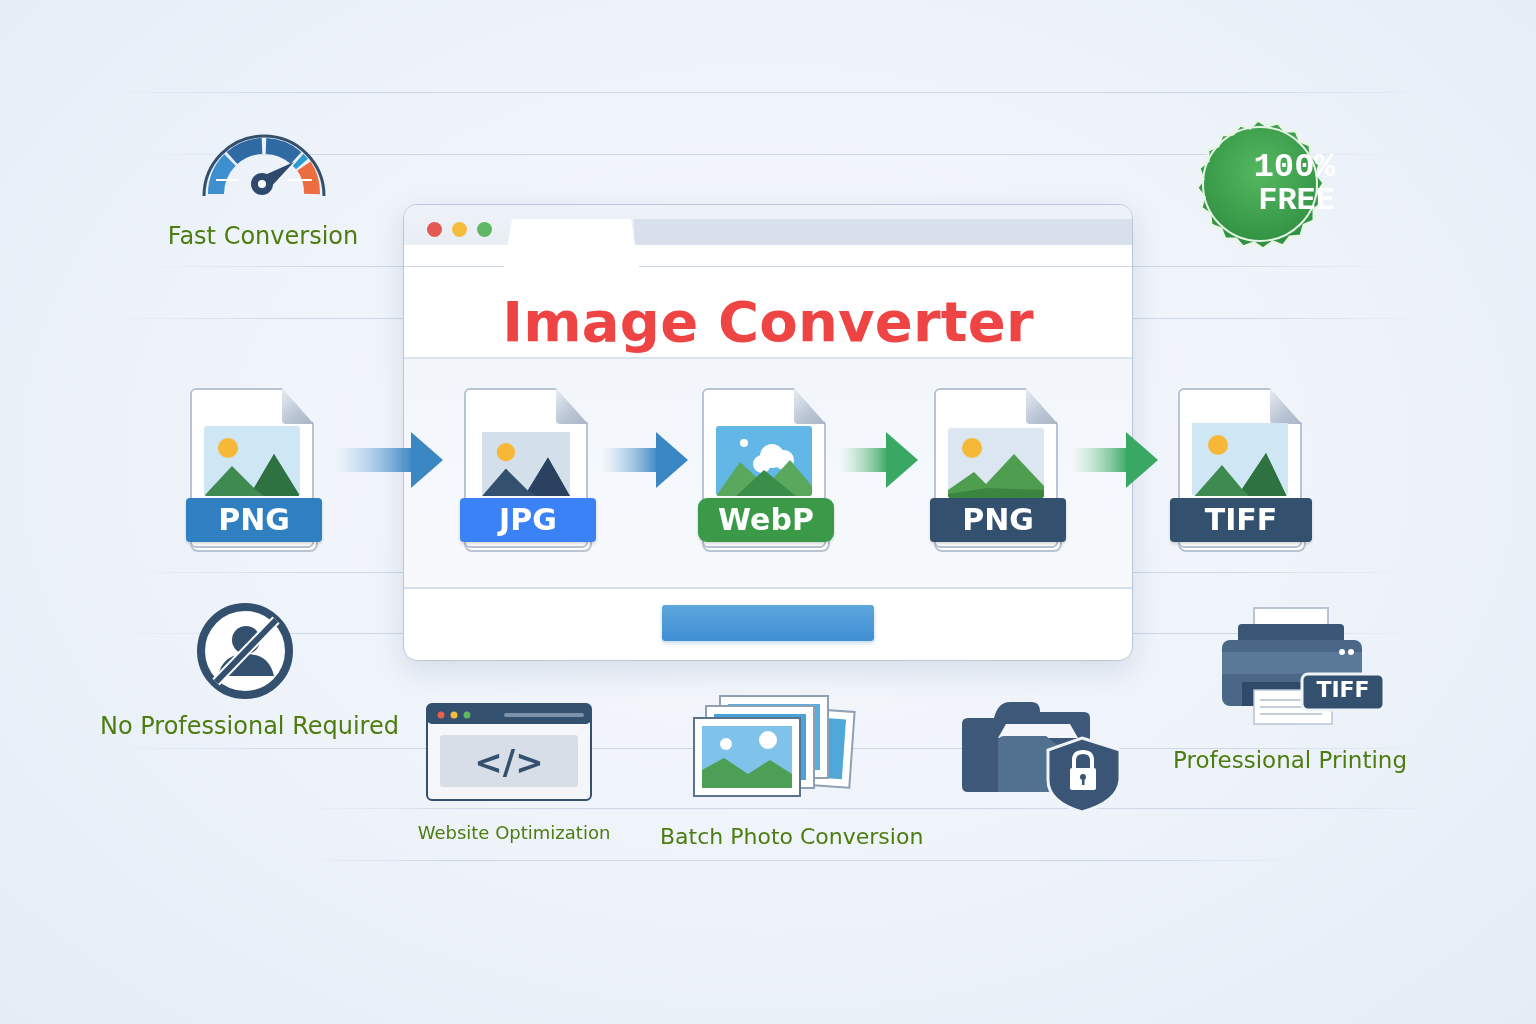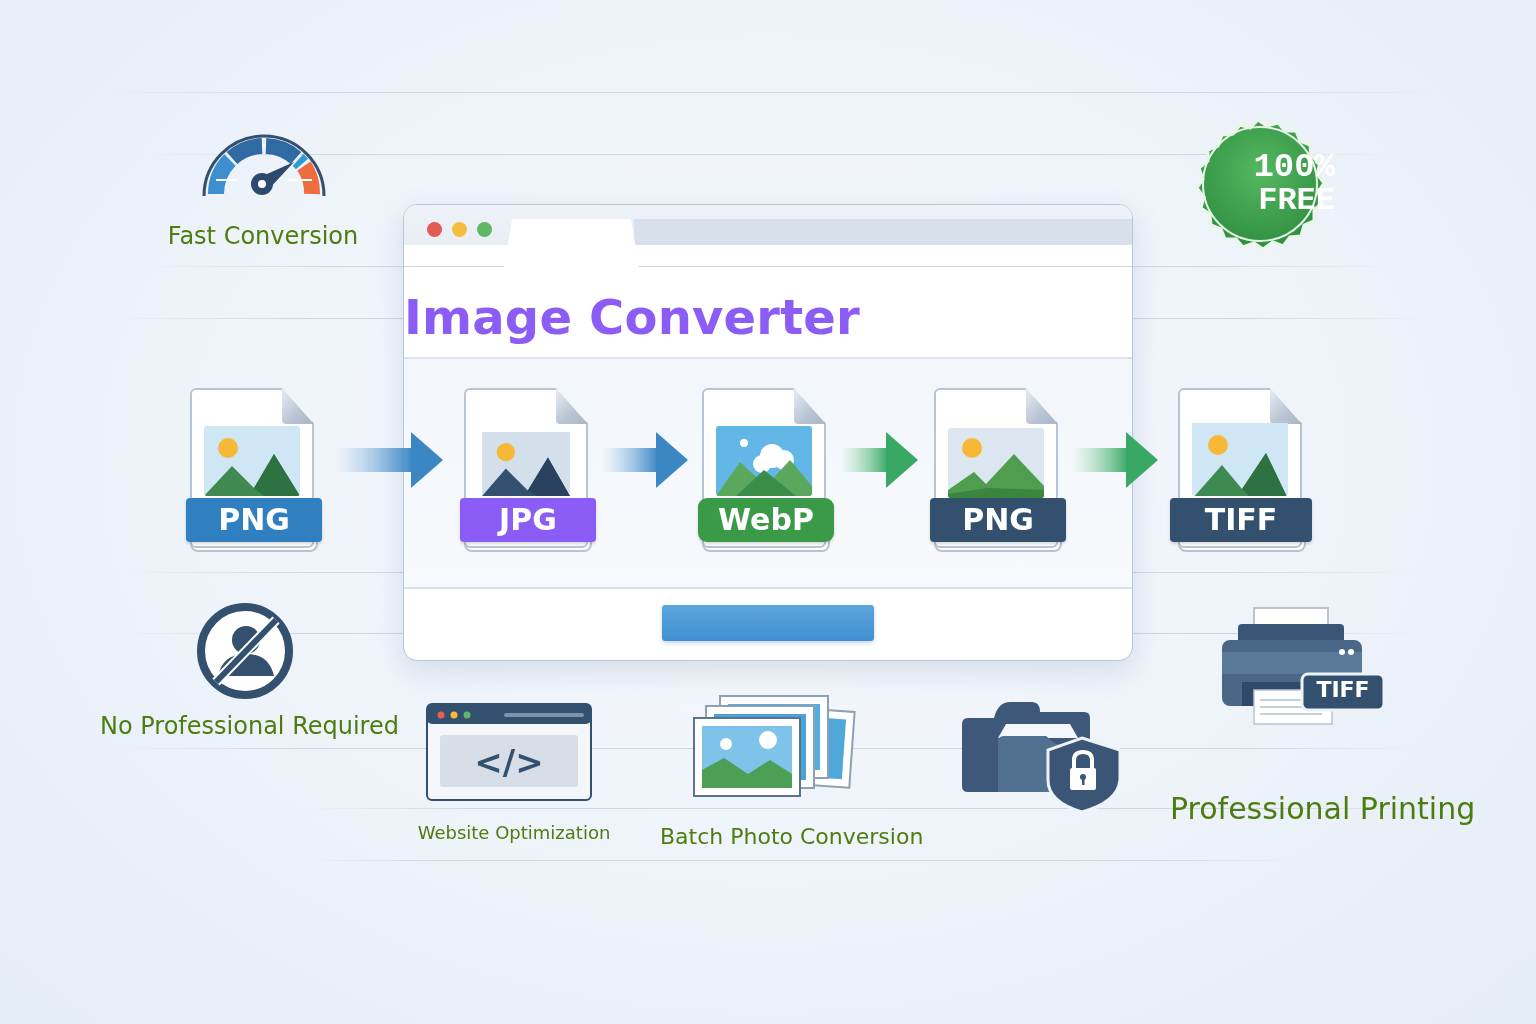--- a/index.html
+++ b/index.html
@@ -21,22 +21,22 @@
     background: #ffffff; border: 1.5px solid #b9c6d8; border-radius: 14px;
     box-shadow: 0 10px 30px rgba(80,110,150,0.18);
     overflow: hidden;
   }
   .browser .tabbar { position: absolute; left: 0; top: 0; right: 0; height: 62px; background: linear-gradient(180deg,#eef2f8,#e6ecf4); border-bottom: 1.5px solid #cdd7e5; }
   .browser .tabstrip { position: absolute; left: 230px; top: 14px; right: 0; height: 26px; background: #d8e0eb; }
   .browser .tab { position: absolute; left: 100px; top: 14px; width: 135px; height: 48px; background: #fff; clip-path: polygon(6% 0, 94% 0, 100% 100%, 0 100%); }
   .browser .tabwhite { position: absolute; left: 0; top: 40px; right: 0; height: 21px; background: #fff; }
   .dot { position: absolute; top: 17px; width: 15px; height: 15px; border-radius: 50%; }
   .title {
-    position: absolute; left: 0; right: 0; top: 84px; 
-    font-size: 48px; font-weight: bold; color: #8b5cf6; letter-spacing: 0.2px;
+    position: absolute; left: 0; right: 0; top: 84px; text-align: center;
+    font-size: 56px; font-weight: bold; color: #ef4444; letter-spacing: 0.2px;
   }
   .browser .sep1 { position: absolute; left: 0; right: 0; top: 152px; height: 2px; background: #dbe3ee; }
   .browser .mid { position: absolute; left: 0; right: 0; top: 154px; height: 228px; background: linear-gradient(180deg,#f2f6fb,#f7f9fc); }
   .browser .sep2 { position: absolute; left: 0; right: 0; top: 382px; height: 2px; background: #d6dfeb; }
   .convert-btn {
     position: absolute; left: 258px; top: 400px; width: 212px; height: 36px;
     background: linear-gradient(180deg,#5ea6dc,#3f8fd4); border-radius: 3px; border: none;
     box-shadow: 0 2px 4px rgba(60,120,190,0.3);
   }
 
@@ -154,21 +154,21 @@
 <div class="file" style="left:460px;top:388px;">
   <div class="under"></div>
   <div class="page"></div>
   <div class="fold"></div>
   <svg class="pic" viewBox="0 0 96 70" style="top:44px;height:64px;">
     <rect width="96" height="70" fill="#d3e0ec"></rect>
     <circle cx="26" cy="22" r="10" fill="#f6b836"></circle>
     <polygon points="0,70 26,40 50,64 72,28 96,70" fill="#34506f"></polygon>
     <polygon points="50,64 72,28 96,70 60,70" fill="#2a4260"></polygon>
   </svg>
-  <div class="label" style="background:#8b5cf6;">JPG</div>
+  <div class="label" style="background:#3b82f6;">JPG</div>
 </div>
 
 <svg class="arrow" style="left:602px;top:430px;" width="90" height="60" viewBox="0 0 90 60">
   <defs>
       <linearGradient id="a2" x1="0" x2="1">
         <stop offset="0" stop-color="#8cbce3" stop-opacity="0"></stop>
         <stop offset="1" stop-color="#3b87c4"></stop>
       </linearGradient>
     </defs>
   <rect x="0" y="18" width="56" height="24" fill="url(#a2)"></rect>
@@ -294,13 +294,13 @@
   <circle cx="122" cy="48" r="3" fill="#fff"></circle>
   <circle cx="131" cy="48" r="3" fill="#fff"></circle>
   <rect x="22" y="78" width="100" height="24" fill="#2f4a68"></rect>
   <rect x="34" y="86" width="78" height="34" fill="#fff" stroke="#b8c4d4" stroke-width="1.5"></rect>
   <line x1="40" y1="96" x2="102" y2="96" stroke="#c5cfdc" stroke-width="2"></line>
   <line x1="40" y1="103" x2="102" y2="103" stroke="#c5cfdc" stroke-width="2"></line>
   <line x1="40" y1="110" x2="102" y2="110" stroke="#c5cfdc" stroke-width="2"></line>
   <rect x="82" y="70" width="82" height="36" rx="6" fill="#34506f" stroke="#eef3f8" stroke-width="3"></rect>
 </svg>
 <div class="feat-label" style="left:1302px;top:677px;width:82px;font-size:22px;font-weight:bold;color:#fff;">TIFF</div>
-<div class="feat-label" style="left:1170px;top:747px;width:240px;font-size:30px;margin-top:44px;">Professional Printing</div>
+<div class="feat-label" style="left:1170px;top:747px;width:240px;font-size:23px;">Professional Printing</div>
 
 </body></html>

